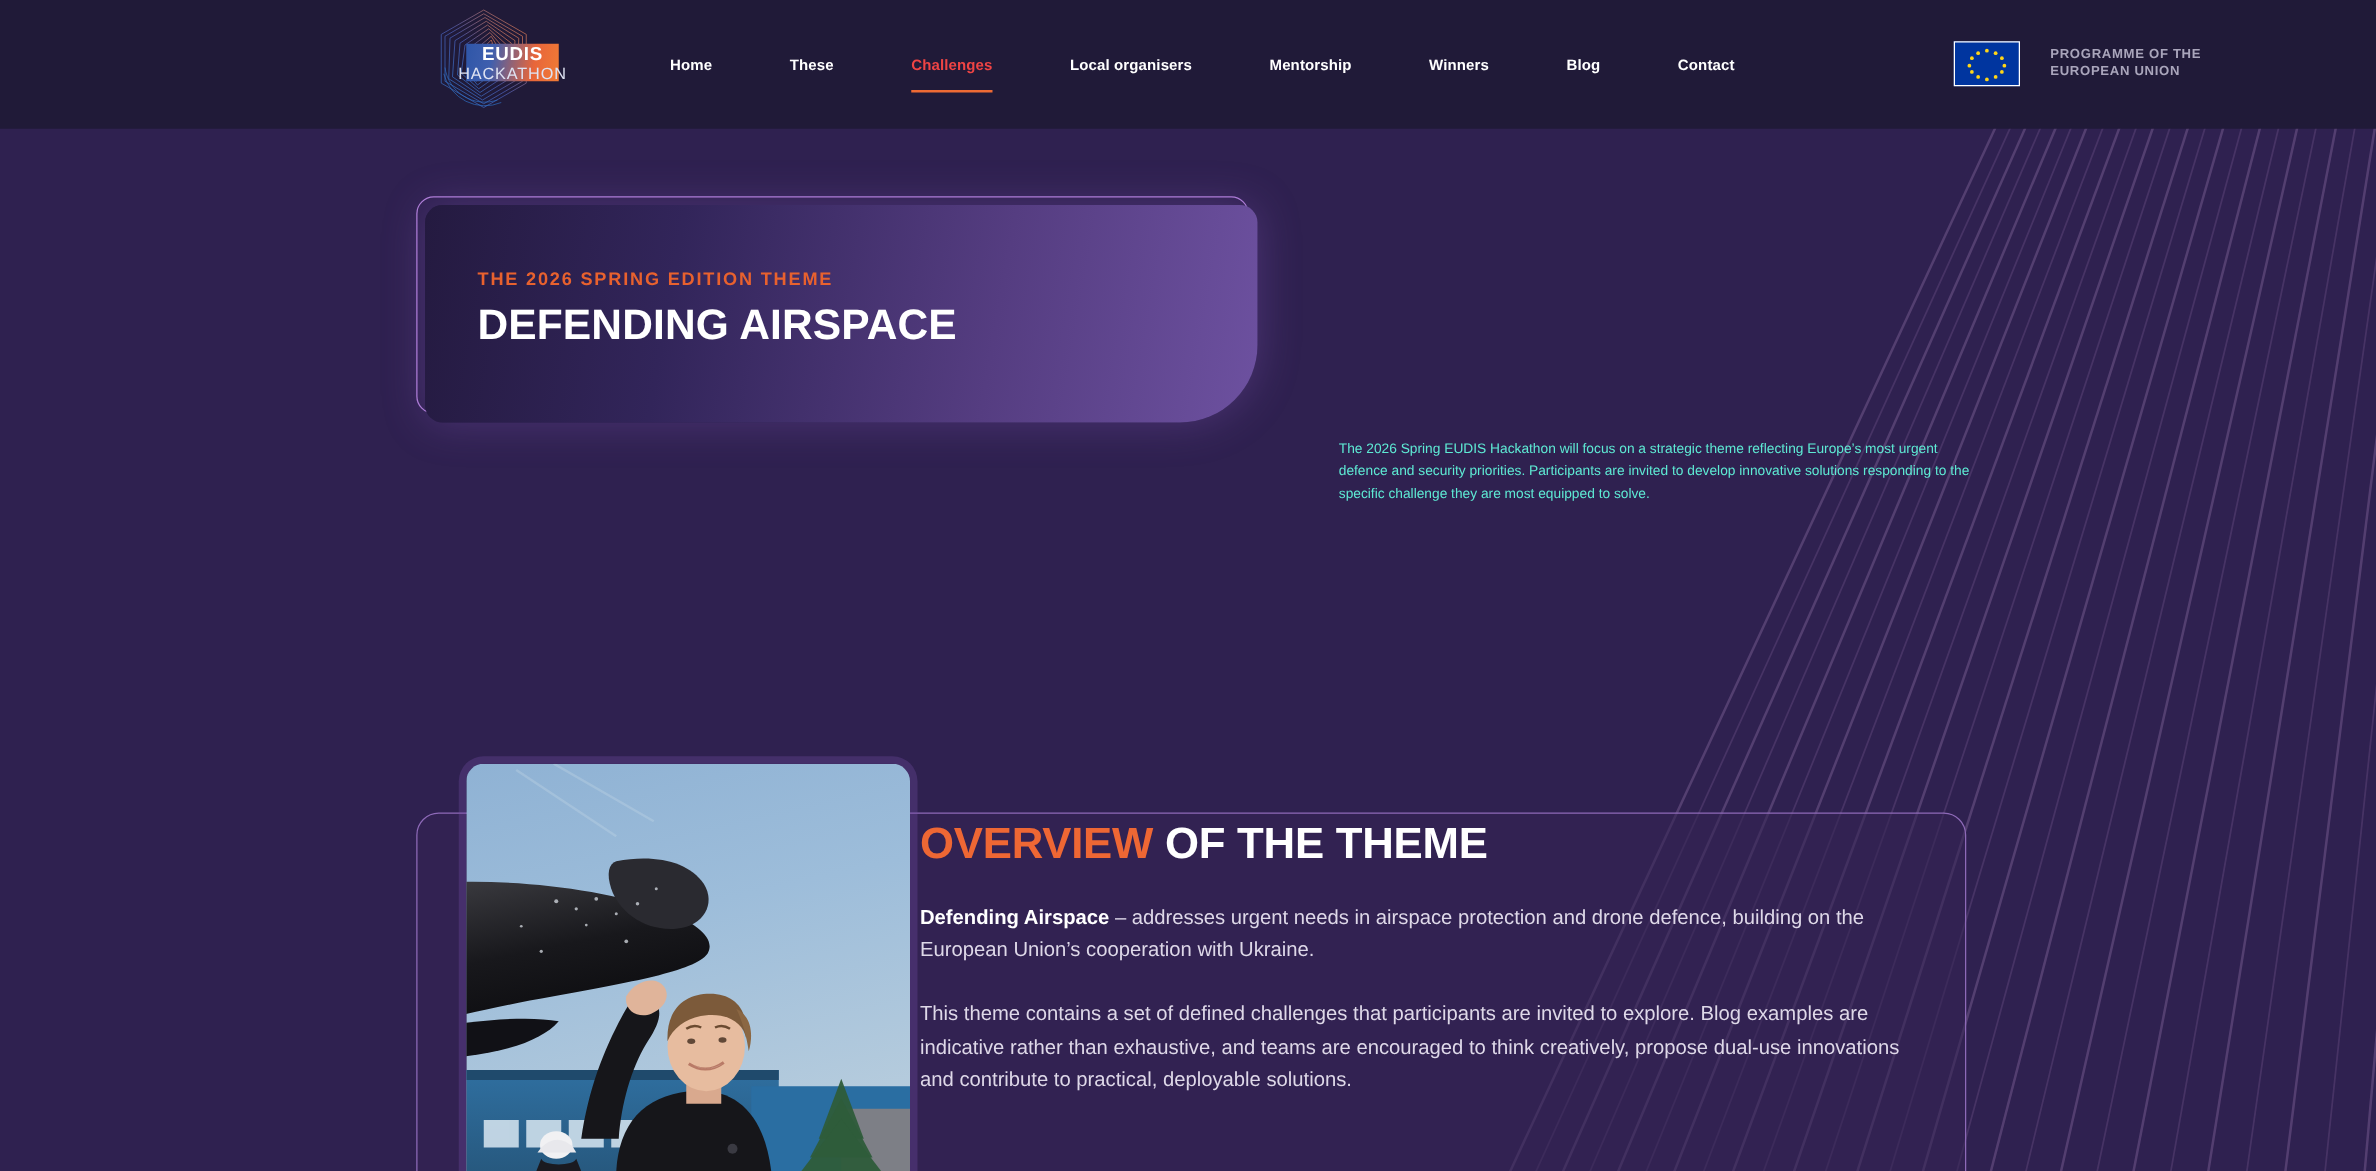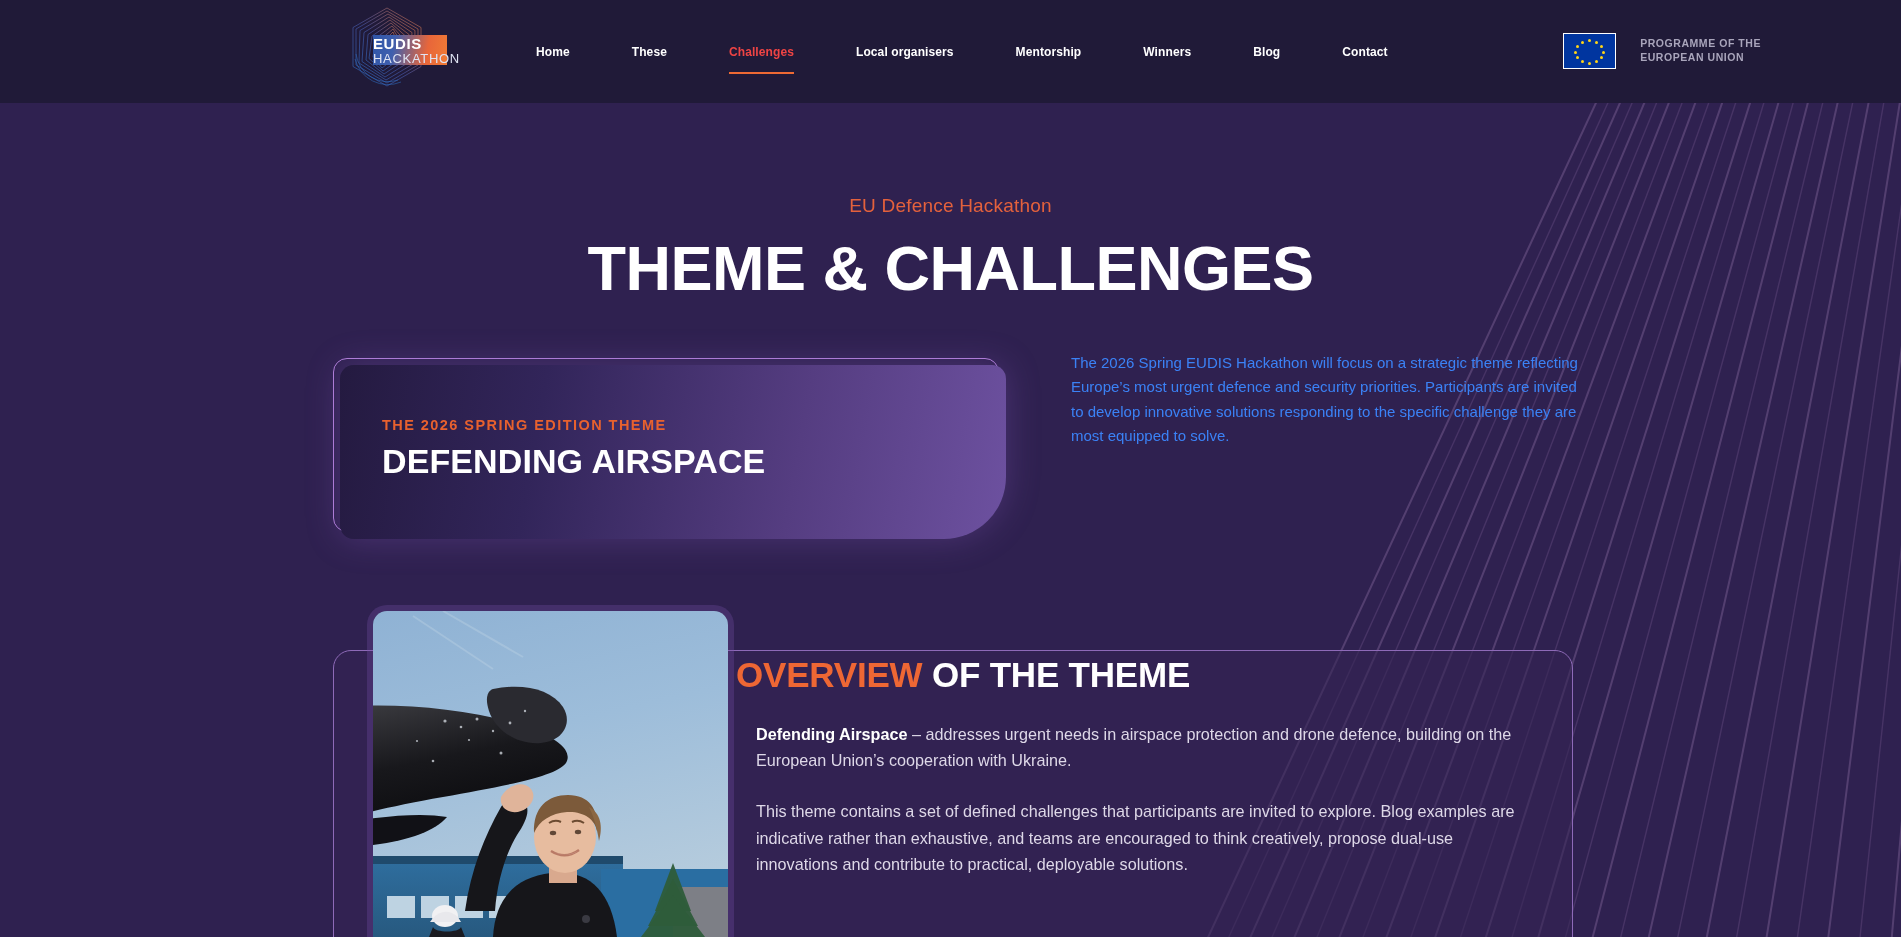--- a/index.html
+++ b/index.html
@@ -30,21 +30,21 @@
   }
   .logo-wrap {
     position:absolute; left:345px; top:4px;
     width:84px; height:90px;
   }
   .logo-hex { position:absolute; inset:0; }
   .logo-badge {
     position:absolute; left:28px; top:31px;
     width:74px; height:30px;
     background:linear-gradient(100deg,#2f56a8 0%,#3f5fae 28%,#e8663a 72%,#f07b35 100%);
-    display:flex; flex-direction:column; justify-content:center;
+    display:flex; flex-direction:column; align-items:center; justify-content:center;
     line-height:1;
   }
   .logo-badge .l1 {
     color:#fff; font-size:15px; font-weight:bold; letter-spacing:.6px;
     font-family:"Liberation Sans", sans-serif;
   }
   .logo-badge .l2 {
     color:#dfe3f2; font-size:13px; letter-spacing:.7px; margin-top:1px;
   }
 
@@ -129,21 +129,21 @@
   .theme-card .title {
     margin-top:9px;
     color:#ffffff; font-size:34px; font-weight:bold; letter-spacing:.1px;
   }
 
   
   .intro {
     position:absolute; z-index:4;
     left:1071px; top:351px;
     width:512px;
-    color:#3b82f6; font-size:15px; line-height:1.62;
+    color:#5eead4; font-size:11px; line-height:1.62;
   }
 
   
   .overview-card {
     position:absolute; z-index:3;
     left:333px; top:650px;
     width:1240px; height:330px;
     border:1px solid #8e6ab8;
     border-radius:18px 18px 0 0;
     background:rgba(52,36,84,.55);
@@ -162,21 +162,21 @@
     position:absolute; z-index:6;
     left:736px; top:655px;
     width:790px;
   }
   .ov-body h2 {
     font-size:35px; font-weight:bold; color:#ffffff;
     letter-spacing:-.2px;
   }
   .ov-body h2 .hl { color:#ee6734; }
   .ov-body p {
-    color:#ded8e8; font-size:16.2px; line-height:1.62;margin-left:20px;
+    color:#ded8e8; font-size:16.2px; line-height:1.62;
   }
   .ov-body p.p1 { margin-top:26px; }
   .ov-body p.p2 { margin-top:25px; }
   .ov-body p b { color:#ffffff; font-weight:bold; }
 </style>
 </head>
 <body>
 
 <div class="page">
 
@@ -277,24 +277,20 @@
         <span class="eu-star" style="left:12px;top:11px"></span>
         <span class="eu-star" style="left:17px;top:6.5px"></span>
       </div>
       <div class="eu-text">
         <div>PROGRAMME OF THE</div>
         <div>EUROPEAN UNION</div>
       </div>
     </div>
   </div>
 
-  <div class="hero">
-    <div class="eyebrow">EU Defence Hackathon</div>
-    <h1>THEME &amp; CHALLENGES</h1>
-  </div>
 
   <div class="theme-block">
     <div class="theme-outline"></div>
     <div class="theme-card">
       <div class="kicker">THE 2026 SPRING EDITION THEME</div>
       <div class="title">DEFENDING AIRSPACE</div>
     </div>
   </div>
 
   <p class="intro">The 2026 Spring EUDIS Hackathon will focus on a strategic theme reflecting Europe’s most urgent defence and security priorities. Participants are invited to develop innovative solutions responding to the specific challenge they are most equipped to solve.</p>

